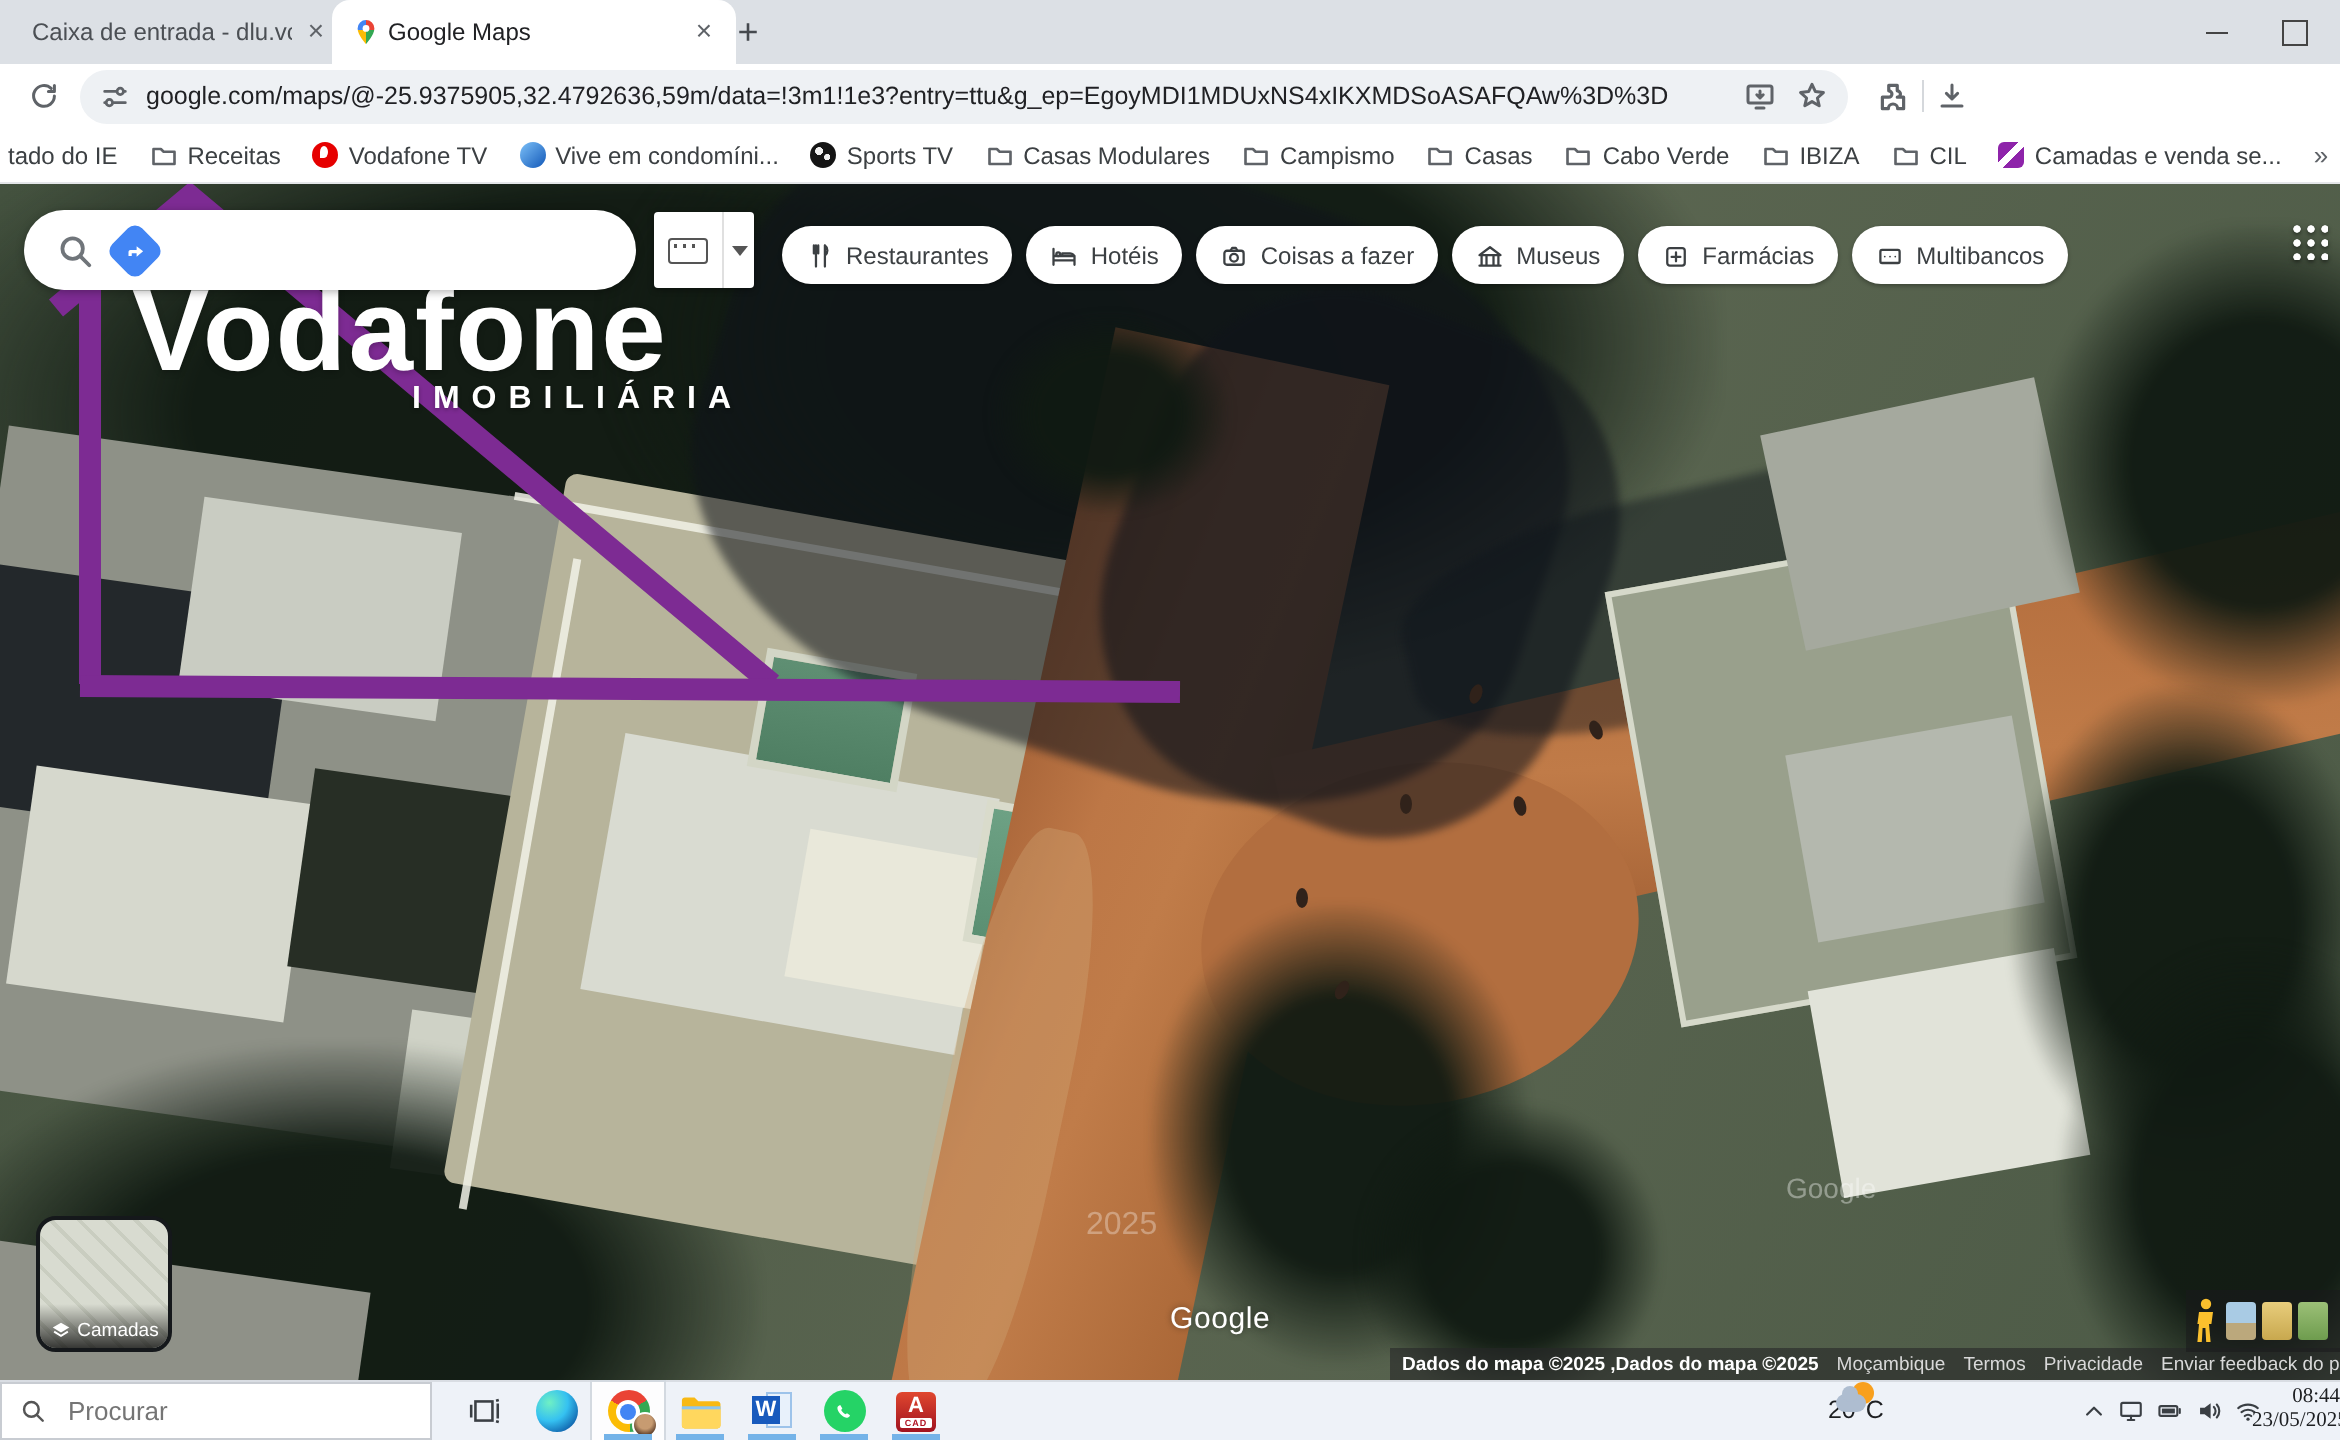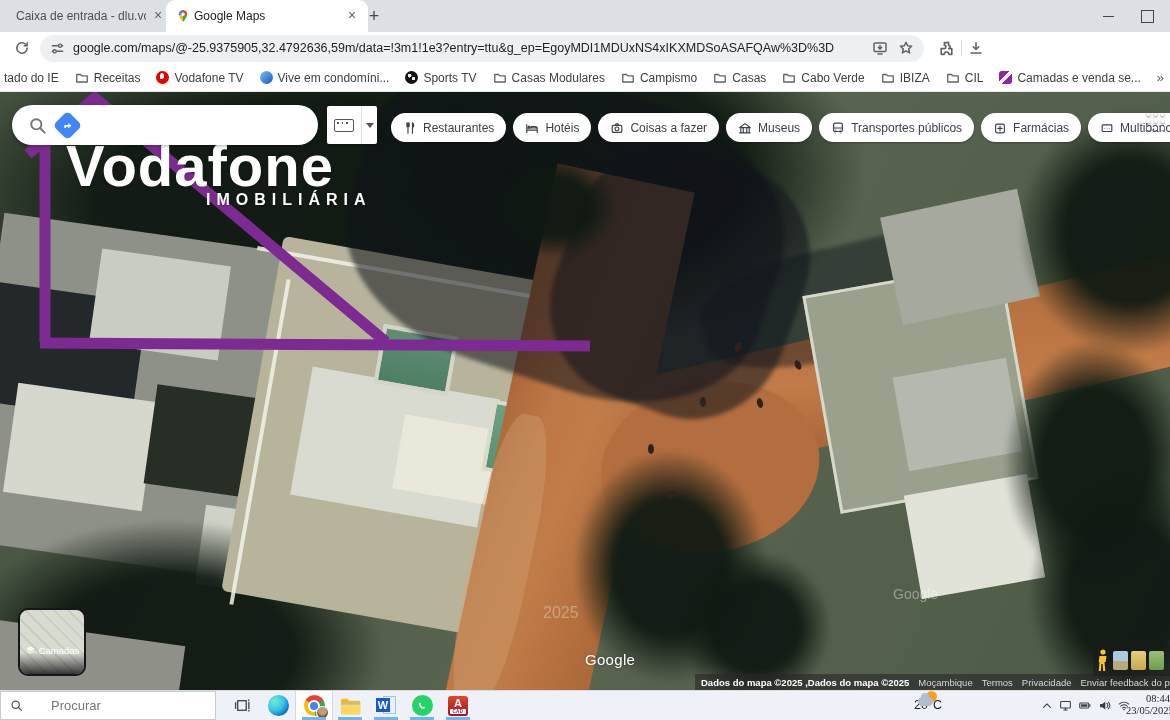--- a/index.html
+++ b/index.html
@@ -79,40 +79,40 @@
           text-shadow:0 1px 2px rgba(0,0,0,.3);}
   .gl-tag{position:absolute;left:58px;top:110px;font-size:16px;font-style:italic;color:#fff;
           font-family:"DejaVu Serif",serif;text-shadow:0 1px 2px rgba(0,0,0,.3);}
 
   
   .layers{position:absolute;left:18px;top:516px;width:64px;height:64px;border-radius:10px;border:2px solid #15181b;
           overflow:hidden;background:
           repeating-linear-gradient(45deg,#d8dbd0 0 8px,#c9cdc0 8px 10px),
           repeating-linear-gradient(-45deg,rgba(255,255,255,.5) 0 12px,rgba(180,185,170,.5) 12px 14px),#dfe2d8;}
   .layers .lbl{position:absolute;left:0;bottom:0;width:100%;height:22px;background:linear-gradient(transparent,rgba(0,0,0,.75));
-          color:#fff;font-size:9.5px;display:flex;align-items:flex-end;justify-content:center;gap:3px;padding-bottom:18px;box-sizing:border-box;}
+          color:#fff;font-size:9.5px;display:flex;align-items:flex-end;justify-content:center;gap:3px;padding-bottom:3px;box-sizing:border-box;}
 
   
   .gwm{position:absolute;left:585px;top:559px;color:#fff;font-size:15px;letter-spacing:.3px;text-shadow:0 0 3px rgba(0,0,0,.4);}
   .gwm2{position:absolute;left:893px;top:494px;color:rgba(255,255,255,.38);font-size:14px;}
   .ywm{position:absolute;left:543px;top:512px;color:rgba(255,255,255,.32);font-size:16px;}
   .attrib{position:absolute;left:695px;top:582px;width:475px;height:16px;background:rgba(38,38,40,.6);
           display:flex;align-items:center;gap:9px;font-size:9.5px;color:#d8d8d8;padding:0 6px;box-sizing:border-box;white-space:nowrap;}
   .attrib .bold{color:#fff;font-weight:bold;}
   .pegstrip{position:absolute;left:1093px;top:553px;width:77px;height:31px;background:rgba(25,25,28,.55);
             display:flex;align-items:center;gap:3px;padding-left:3px;box-sizing:border-box;}
   .thumb{width:15px;height:19px;border-radius:2px;flex:none;}
   .t1{background:linear-gradient(#a9cbe4 0 55%,#bba87c 55%);}
   .t2{background:linear-gradient(#e8cd7c,#c8a84e);}
   .t3{background:linear-gradient(#9cc077,#6e9c4e);}
 
   
   .taskbar{position:absolute;left:0;top:690px;width:1170px;height:30px;background:#eef2f8;border-top:1px solid #d9dde3;box-sizing:border-box;}
   .tsearch{position:absolute;left:0;top:0;width:216px;height:29px;background:#fff;border:1px solid #c8ccd2;box-sizing:border-box;
-           display:flex;align-items:center;padding-left:9px;gap:26px;}
+           display:flex;align-items:center;padding-left:9px;gap:9px;}
   .tsearch input{border:none;outline:none;font-size:13px;color:#333;font-family:inherit;width:150px;background:transparent;}
   .tbicons{position:absolute;left:224px;top:0;height:29px;display:flex;align-items:center;}
   .tico{position:relative;width:36px;height:29px;display:flex;align-items:center;justify-content:center;}
   .tico.hl{background:rgba(255,255,255,.85);outline:1px solid #d3d9e0;}
   .tico.run::after{content:"";position:absolute;bottom:0;left:6px;width:24px;height:3px;background:#74b3e8;}
   .edge{width:21px;height:21px;border-radius:50%;background:radial-gradient(circle at 32% 30%,#6ff0c4,#35c1f1 45%,#0b57a4 85%);}
   .chromeb{position:relative;width:21px;height:21px;border-radius:50%;
            background:conic-gradient(from -60deg,#ea4335 0 33%,#34a853 0 66%,#fbbc05 0 100%);}
   .chromeb::before{content:"";position:absolute;left:4.5px;top:4.5px;width:12px;height:12px;border-radius:50%;background:#fff;}
   .chromeb::after{content:"";position:absolute;left:6.5px;top:6.5px;width:8px;height:8px;border-radius:50%;background:#4285f4;}
@@ -367,28 +367,20 @@
         <span>Coisas a fazer</span>
       </div>
       <div class="chip">
         <svg class="cic" viewBox="0 0 16 16">
           <path d="M2 13.5h12M3.2 13.5V7.5M6 13.5V7.5M10 13.5V7.5M12.8 13.5V7.5M2 7.5L8 3l6 4.5z"></path>
         </svg>
         <span>Museus</span>
       </div>
       <div class="chip">
         <svg class="cic" viewBox="0 0 16 16">
-          <rect x="3" y="2.5" width="10" height="9.5" rx="1.5"></rect>
-            <path d="M3 8h10M5.5 10.5h.01M10.5 10.5h.01"></path>
-            <path d="M4.8 13.7h.01M11.2 13.7h.01"></path>
-        </svg>
-        <span>Transportes públicos</span>
-      </div>
-      <div class="chip">
-        <svg class="cic" viewBox="0 0 16 16">
           <rect x="3" y="3.5" width="10" height="10" rx="1.5"></rect>
             <path d="M8 6v5M5.5 8.5h5"></path>
         </svg>
         <span>Farmácias</span>
       </div>
       <div class="chip">
         <svg class="cic" viewBox="0 0 16 16">
           <rect x="2.5" y="4.5" width="11" height="7.5" rx="1"></rect>
           <circle cx="5" cy="8.3" r=".5" fill="#3c4043" stroke="none"></circle>
             <circle cx="8" cy="8.3" r=".5" fill="#3c4043" stroke="none"></circle>

